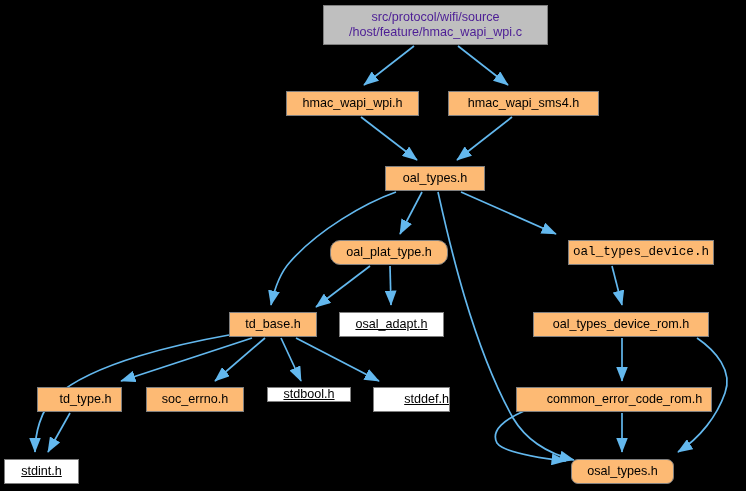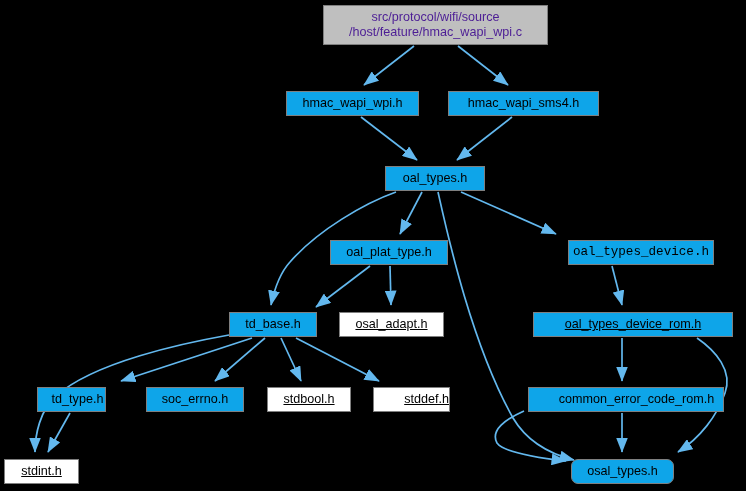--- a/index.html
+++ b/index.html
@@ -29,21 +29,21 @@
     display: flex;
     align-items: center;
     justify-content: center;
     text-align: center;
     color: #000000;
     font-size: 12.6px;
     line-height: 1.18;
     white-space: pre;
     z-index: 5;
   }
-  .node.fill-white { background: #0ea5e9; }
+  .node.fill-white { background: #fdba74; }
   .node.fill-gray  { background: #ffffff; text-decoration: underline; }
   .node.fill-root  { background: #bfbfbf; }
   .node-label {
     display: block;
     white-space: pre;
   }
 </style>
 </head>
 <body>
 
@@ -79,27 +79,27 @@
         <path d="M 524,411 C 506,419 490,430 497,443 C 504,453 540,458 566,461" marker-end="url(#arrowhead)" stroke="#63b8ee"></path>
       </g>
   </svg>
 
   <div id="node-group">
       <div class="node fill-root" style="left: 323px; top: 5px; width: 225px; height: 40px; border-color: rgb(127, 127, 127); color: #4c1d95;"><span class="node-label">src/protocol/wifi/source
 /host/feature/hmac_wapi_wpi.c</span></div>
       <div class="node fill-white" style="left: 286px; top: 91px; width: 133px; height: 25px; border-color: rgb(127, 127, 127); color: rgb(0, 0, 0);"><span class="node-label">hmac_wapi_wpi.h</span></div>
       <div class="node fill-white" style="left: 448px; top: 91px; width: 151px; height: 25px; border-color: rgb(127, 127, 127); color: rgb(0, 0, 0);"><span class="node-label">hmac_wapi_sms4.h</span></div>
       <div class="node fill-white" style="left: 385px; top: 166px; width: 100px; height: 25px; border-color: rgb(127, 127, 127); color: rgb(0, 0, 0);"><span class="node-label">oal_types.h</span></div>
-      <div class="node fill-white" style="left: 330px; top: 240px; width: 118px; height: 25px; border-color: rgb(127, 127, 127); color: rgb(0, 0, 0);"><span class="node-label">oal_plat_type.h</span></div>
+      <div class="node fill-white" style="left: 330px; top: 240px; width: 118px; height: 25px; border-color: rgb(127, 127, 127); color: rgb(0, 0, 0); border-radius: 10px;"><span class="node-label">oal_plat_type.h</span></div>
       <div class="node fill-white" style="left: 568px; top: 240px; width: 146px; height: 25px; border-color: rgb(127, 127, 127); color: rgb(0, 0, 0); font-family: Liberation Mono, monospace;"><span class="node-label">oal_types_device.h</span></div>
       <div class="node fill-white" style="left: 229px; top: 312px; width: 88px; height: 25px; border-color: rgb(127, 127, 127); color: rgb(0, 0, 0);"><span class="node-label">td_base.h</span></div>
       <div class="node fill-gray" style="left: 339px; top: 312px; width: 105px; height: 25px; border-color: rgb(127, 127, 127); color: rgb(0, 0, 0);"><span class="node-label">osal_adapt.h</span></div>
-      <div class="node fill-white" style="left: 533px; top: 312px; width: 200px; height: 25px; border-color: rgb(127, 127, 127); color: rgb(0, 0, 0); text-decoration: underline;"><span class="node-label">oal_types_device_rom.h</span></div>
-      <div class="node fill-white" style="left: 37px; top: 387px; width: 69px; height: 25px; border-color: rgb(127, 127, 127); color: rgb(0, 0, 0); padding-left: 12px;"><span class="node-label">td_type.h</span></div>
+      <div class="node fill-white" style="left: 533px; top: 312px; width: 176px; height: 25px; border-color: rgb(127, 127, 127); color: rgb(0, 0, 0);"><span class="node-label">oal_types_device_rom.h</span></div>
+      <div class="node fill-white" style="left: 37px; top: 387px; width: 85px; height: 25px; border-color: rgb(127, 127, 127); color: rgb(0, 0, 0); padding-left: 12px;"><span class="node-label">td_type.h</span></div>
       <div class="node fill-white" style="left: 146px; top: 387px; width: 98px; height: 25px; border-color: rgb(127, 127, 127); color: rgb(0, 0, 0);"><span class="node-label">soc_errno.h</span></div>
-      <div class="node fill-gray" style="left: 267px; top: 387px; width: 84px; height: 25px; border-color: rgb(127, 127, 127); color: rgb(0, 0, 0);"><span class="node-label">stdbool.h</span></div>
+      <div class="node fill-gray" style="left: 267px; top: 387px; width: 84px; height: 15px; border-color: rgb(127, 127, 127); color: rgb(0, 0, 0);"><span class="node-label">stdbool.h</span></div>
       <div class="node fill-gray" style="left: 373px; top: 387px; width: 77px; height: 25px; border-color: rgb(127, 127, 127); color: rgb(0, 0, 0); justify-content: flex-end;"><span class="node-label">stddef.h</span></div>
-      <div class="node fill-white" style="left: 528px; top: 387px; width: 196px; height: 25px; border-color: rgb(127, 127, 127); color: rgb(0, 0, 0); padding-left: 21px;"><span class="node-label">common_error_code_rom.h</span></div>
+      <div class="node fill-white" style="left: 516px; top: 387px; width: 196px; height: 25px; border-color: rgb(127, 127, 127); color: rgb(0, 0, 0); padding-left: 21px;"><span class="node-label">common_error_code_rom.h</span></div>
       <div class="node fill-gray" style="left: 4px; top: 459px; width: 75px; height: 25px; border-color: rgb(127, 127, 127); color: rgb(0, 0, 0);"><span class="node-label">stdint.h</span></div>
       <div class="node fill-white" style="left: 571px; top: 459px; width: 103px; height: 25px; border-color: rgb(127, 127, 127); color: rgb(0, 0, 0); border-radius: 7px;"><span class="node-label">osal_types.h</span></div>
     </div>
 
 </div>
 
 </body></html>

